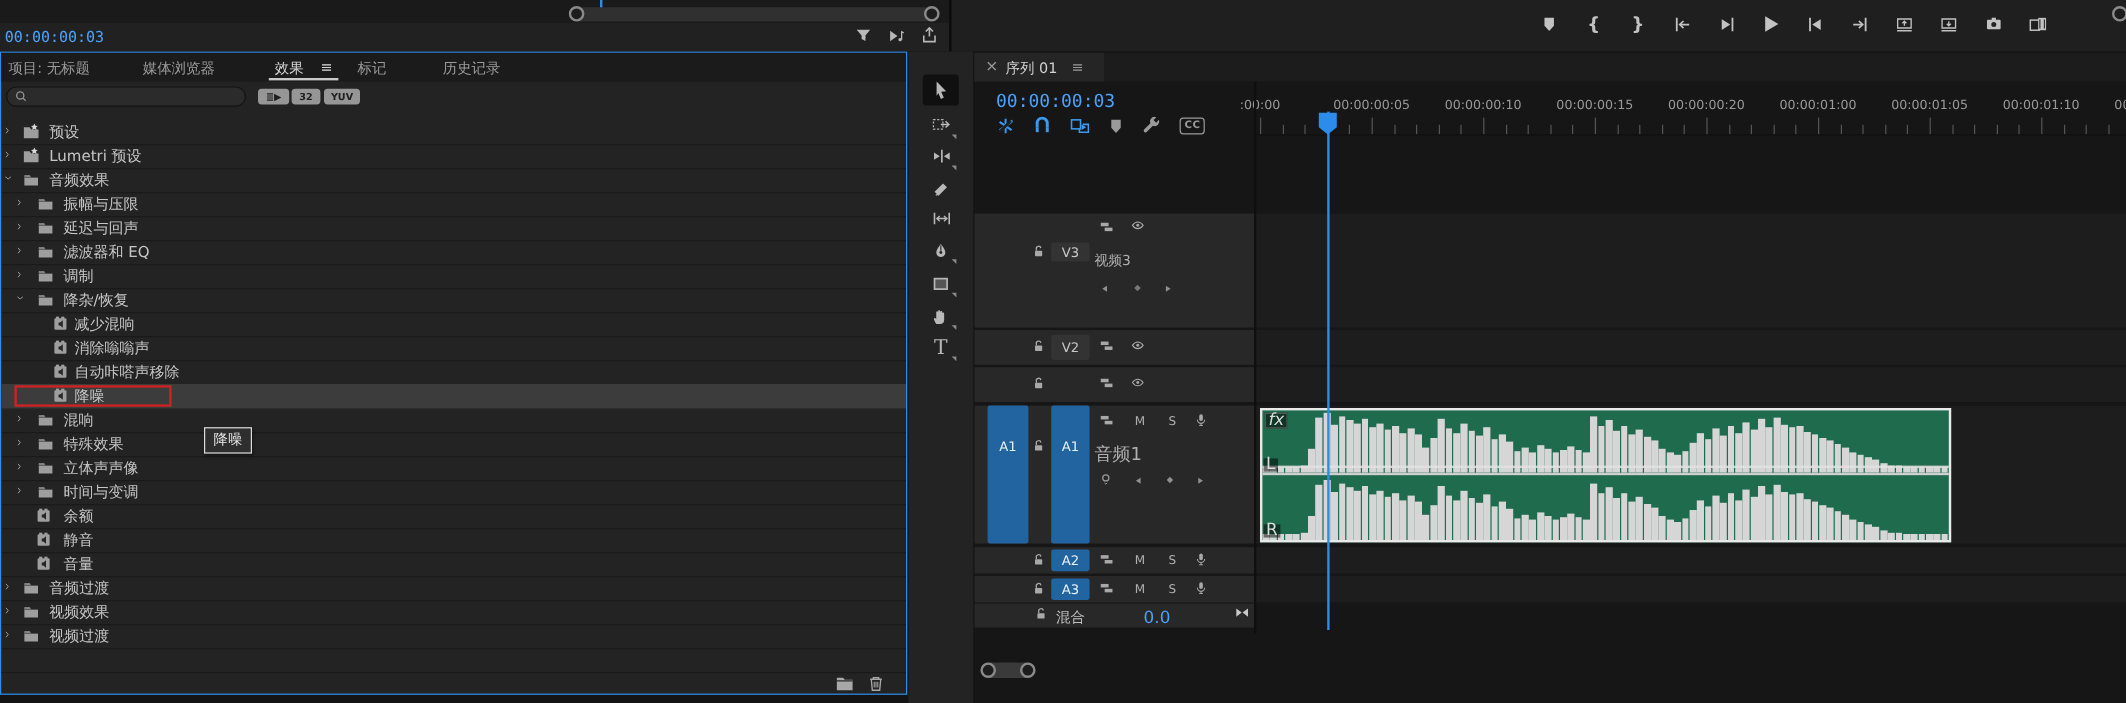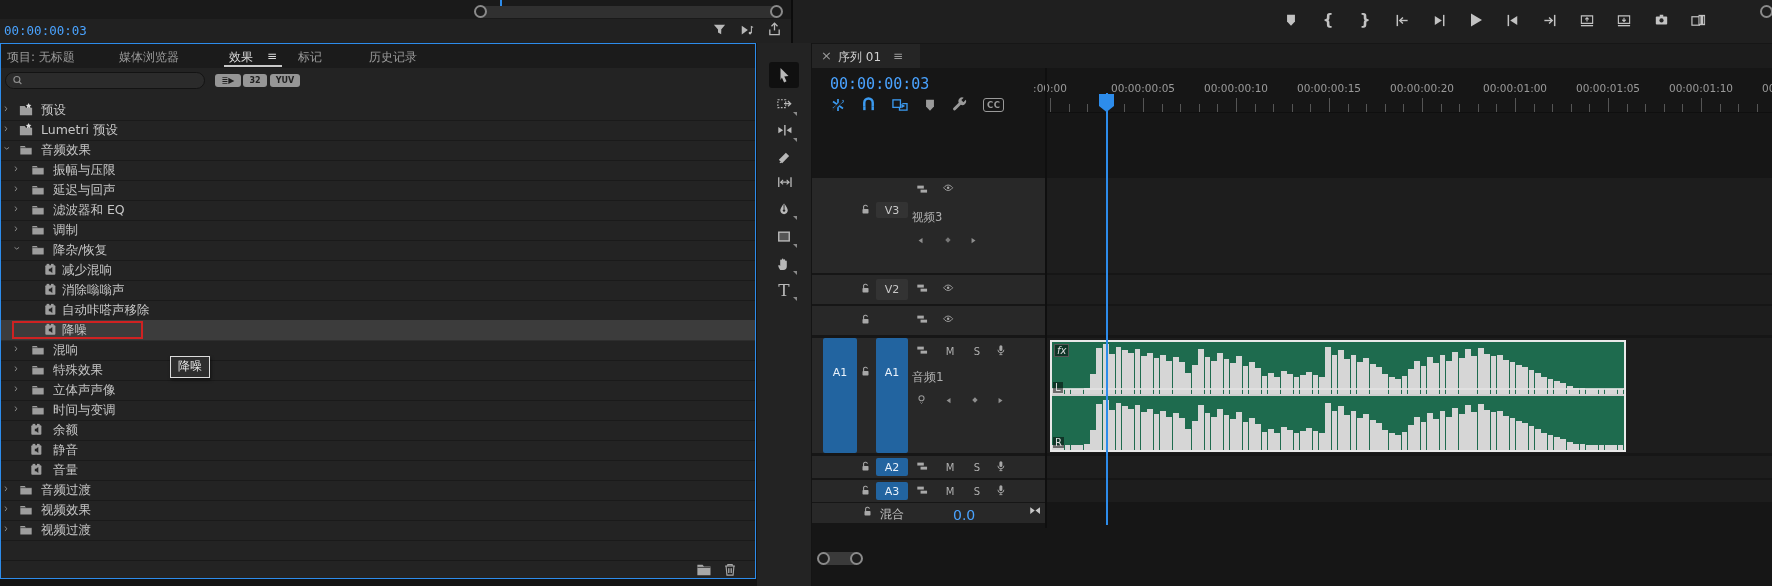--- a/index.html
+++ b/index.html
@@ -50,21 +50,21 @@
   .track-lane{position:absolute;left:1047px;width:725px;background:#1d1d1d;}
   .idbox{position:absolute;left:876px;width:32px;display:flex;align-items:center;justify-content:center;
          font-size:11px;color:#c8c8c8;background:#333;border-radius:2px;}
   .idbox.blue{background:#2264a0;color:#e8f1fa;}
   .hlabel{position:absolute;font-size:11.5px;color:#b5b5b5;white-space:nowrap;}
   .msbtn{position:absolute;width:14px;height:13px;font-size:10px;color:#b0b0b0;display:flex;align-items:center;justify-content:center;}
   .vdiv{left:1045px;top:68px;width:2px;height:460px;background:#0f0f0f;}
   .clip{left:1050px;top:340px;width:576px;height:112px;background:#1e6b4e;border:2px solid #e9e9e9;box-sizing:border-box;z-index:3;}
   .wf{position:absolute;left:0;width:572px;overflow:hidden;}
   .wf i{position:absolute;bottom:0;background:#d6d6d6;}
-  .chbadge{position:absolute;left:1px;background:rgba(0,0,0,.5);color:#dcdcdc;font-size:10px;padding:0 2px;line-height:11px;}
+  .chbadge{position:absolute;left:1px;background:rgba(0,0,0,.5);color:#dcdcdc;font-size:14px;padding:0 2px;line-height:11px;}
   .playhead-line{left:1106px;top:93px;width:1.5px;height:432px;background:#2d8ceb;z-index:8;}
   .scrollbar2{left:818px;top:552px;width:44px;height:13px;background:#3a3a3a;border-radius:7px;}
 </style>
 </head>
 <body>
 
 <div class="canvas">
 
   <div class="abs top-left">
     <div class="abs tl-upper"></div>
@@ -703,21 +703,21 @@
         </svg>
       </span>
       <div class="msbtn abs" style="left: 943px; top: 345px;">M</div>
       <div class="msbtn abs" style="left: 970px; top: 345px;">S</div>
       <span class="ico" style="color: rgb(168, 168, 168); position: absolute; left: 996px; top: 343px;">
         <svg width="12" height="15" viewBox="0 0 16 16" fill="none">
           <rect x="4.5" y="1" width="4" height="7.5" rx="2" fill="currentColor"></rect>
           <path d="M2.5 7a4 4 0 008 0M6.5 11v2.5M4.5 13.5h4" stroke="currentColor" stroke-width="1.2"></path>
         </svg>
       </span>
-      <div class="hlabel abs" style="left: 912px; top: 369px; font-size: 12px; color: rgb(176, 176, 176);">音频1</div>
+      <div class="hlabel abs" style="left: 912px; top: 369px; font-size: 15px; color: rgb(176, 176, 176);">音频1</div>
       <span class="ico" style="color: rgb(154, 154, 154); position: absolute; left: 917px; top: 394px;">
         <svg width="12" height="13" viewBox="0 0 16 16" fill="none">
           <circle cx="6" cy="5" r="3.4" stroke="currentColor" stroke-width="1.4"></circle>
           <path d="M4.5 10.5l1.5 1.5 1.5-1.5" stroke="currentColor" stroke-width="1.1"></path>
         </svg>
       </span>
       <span class="ico" style="color: rgb(143, 143, 143); position: absolute; left: 946px; top: 397px;">
         <svg width="9" height="10" viewBox="0 0 16 16" fill="none">
           <path d="M8 1L1 5.5 8 10z" fill="currentColor"></path>
         </svg>

